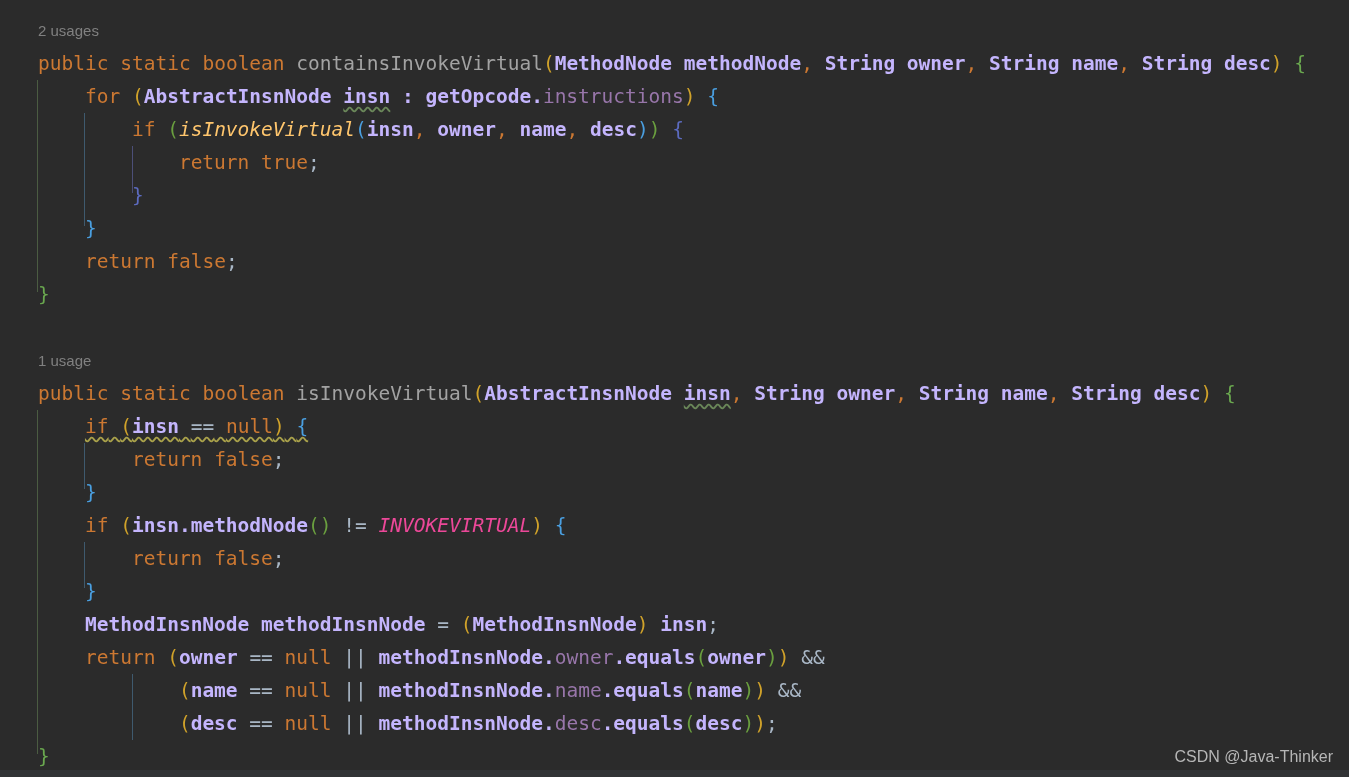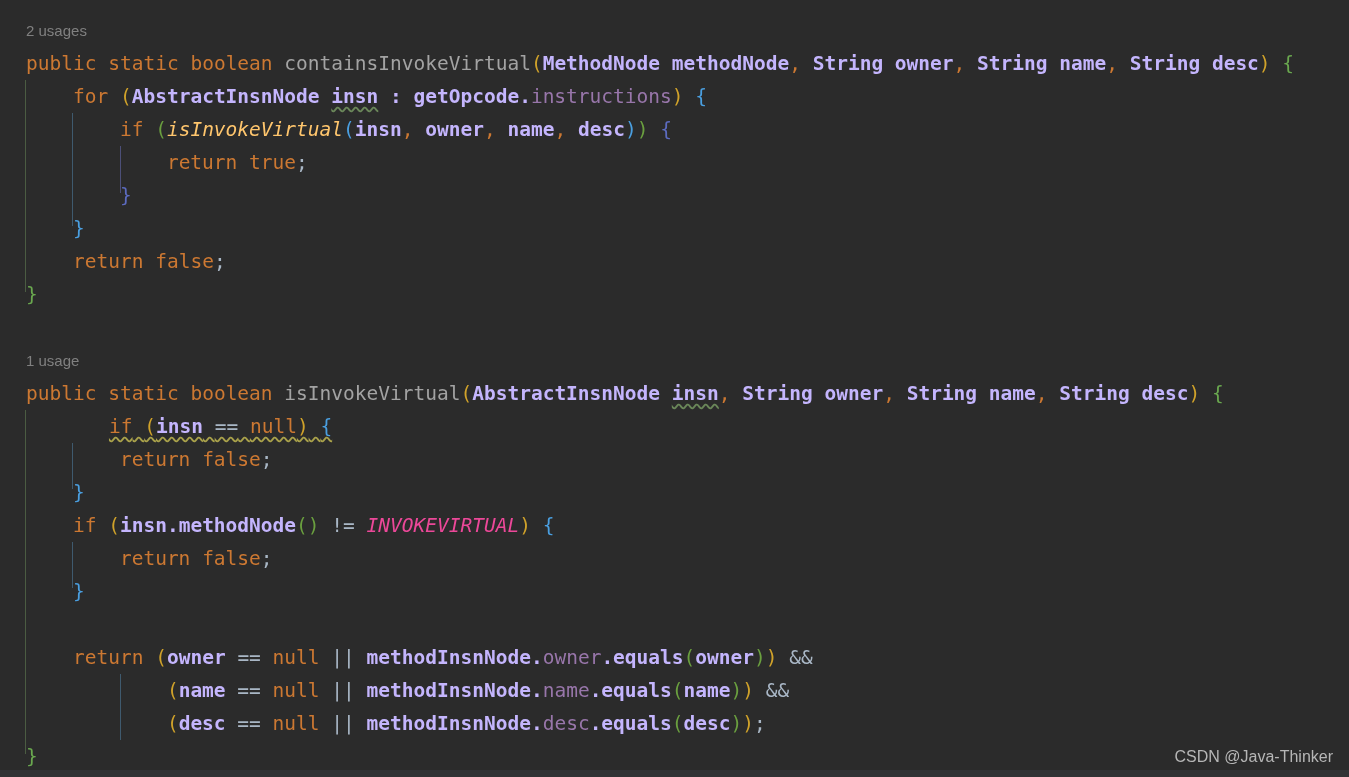--- a/index.html
+++ b/index.html
@@ -11,21 +11,21 @@
     position: relative;
     width: 1349px;
     height: 777px;
     background: #2b2b2b;
     overflow: hidden;
     font-family: "DejaVu Sans Mono", "Liberation Mono", monospace;
   }
   
   .code-area {
     position: absolute;
-    left: 0; top: 0;
+    left: 12px; top: 0;
     width: 1174px;
     height: 770px;
   }
   .line {
     position: absolute;
     left: 26px;
     height: 33px;
     line-height: 33px;
     font-size: 19.5px;
     white-space: pre;
@@ -60,21 +60,20 @@
   
   .sq-green {
     text-decoration: underline wavy #6a8759;
     text-decoration-skip-ink: none;
     text-underline-offset: 3px;
   }
   .sq-olive {
     text-decoration: underline wavy #a9a14a;
     text-decoration-skip-ink: none;
     text-underline-offset: 3px;
-    margin-left: 36px;
   }
   
   .guide {
     position: absolute;
     width: 1px;
   }
   .guide.g1 { background: #4b5c42; }
   .guide.g2 { background: #3f5a6e; }
   .guide.g3 { background: #4c4f78; }
   .guide.g4 { background: #3f5a6e; }
@@ -141,20 +140,21 @@
     <div class="line" style="top:443px;">        <span class="kw">return</span> <span class="kw">false</span><span class="punct">;</span></div>
 
     <div class="line" style="top:476px;">    <span class="b4">}</span></div>
 
     <div class="line" style="top:509px;">    <span class="kw">if</span> <span class="b2">(</span><span class="type">insn.methodNode</span><span class="b3">()</span> <span class="op">!=</span> <span class="const">INVOKEVIRTUAL</span><span class="b2">)</span> <span class="b4">{</span></div>
 
     <div class="line" style="top:542px;">        <span class="kw">return</span> <span class="kw">false</span><span class="punct">;</span></div>
 
     <div class="line" style="top:575px;">    <span class="b4">}</span></div>
 
+    <div class="line" style="top:608px;">    <span class="type">MethodInsnNode methodInsnNode</span> <span class="op">=</span> <span class="b2">(</span><span class="type">MethodInsnNode</span><span class="b2">)</span> <span class="type">insn</span><span class="punct">;</span></div>
 
     <div class="line" style="top:641px;">    <span class="kw">return</span> <span class="b2">(</span><span class="type">owner</span> <span class="op">==</span> <span class="kw">null</span> <span class="op">||</span> <span class="type">methodInsnNode.</span><span class="field">owner</span><span class="type">.equals</span><span class="b3">(</span><span class="type">owner</span><span class="b3">)</span><span class="b2">)</span> <span class="op">&amp;&amp;</span></div>
 
     <div class="line" style="top:674px;">            <span class="b2">(</span><span class="type">name</span> <span class="op">==</span> <span class="kw">null</span> <span class="op">||</span> <span class="type">methodInsnNode.</span><span class="field">name</span><span class="type">.equals</span><span class="b3">(</span><span class="type">name</span><span class="b3">)</span><span class="b2">)</span> <span class="op">&amp;&amp;</span></div>
 
     <div class="line" style="top:707px;">            <span class="b2">(</span><span class="type">desc</span> <span class="op">==</span> <span class="kw">null</span> <span class="op">||</span> <span class="type">methodInsnNode.</span><span class="field">desc</span><span class="type">.equals</span><span class="b3">(</span><span class="type">desc</span><span class="b3">)</span><span class="b2">)</span><span class="punct">;</span></div>
 
     <div class="line" style="top:740px;"><span class="b5">}</span></div>
 
   </div>

